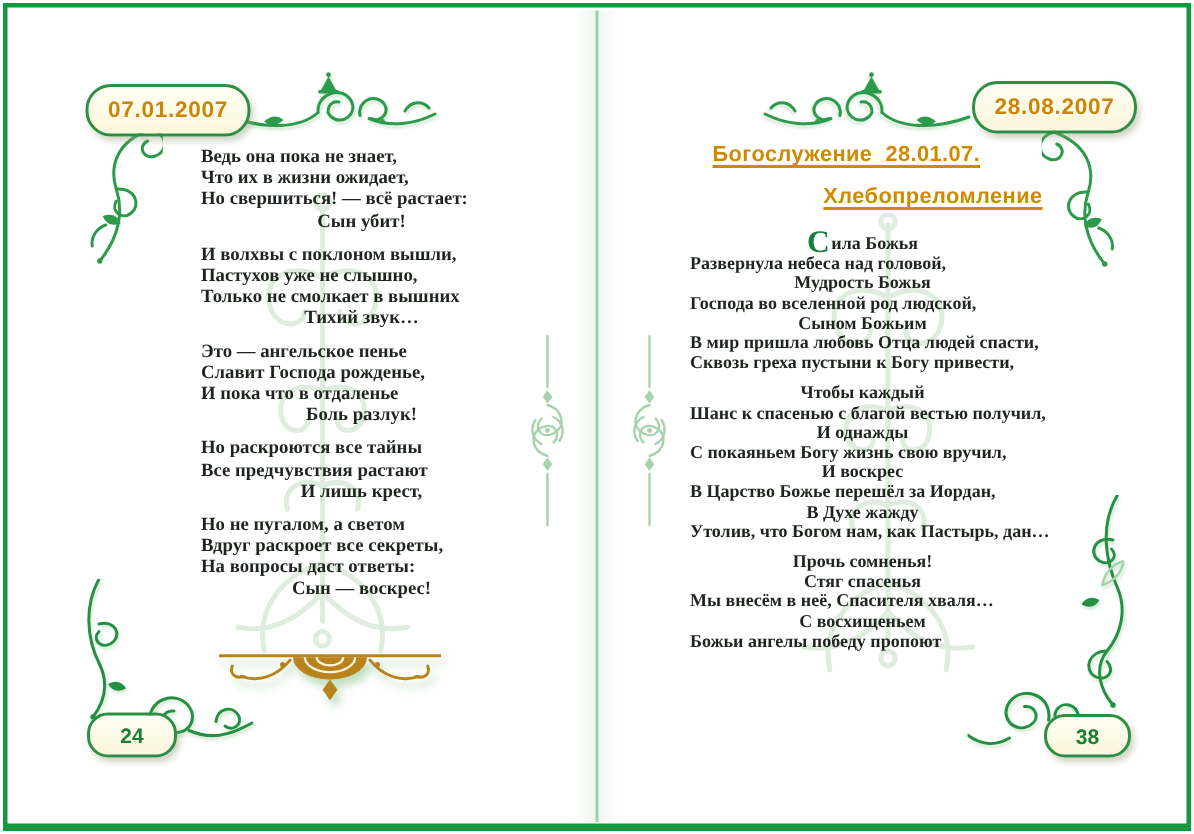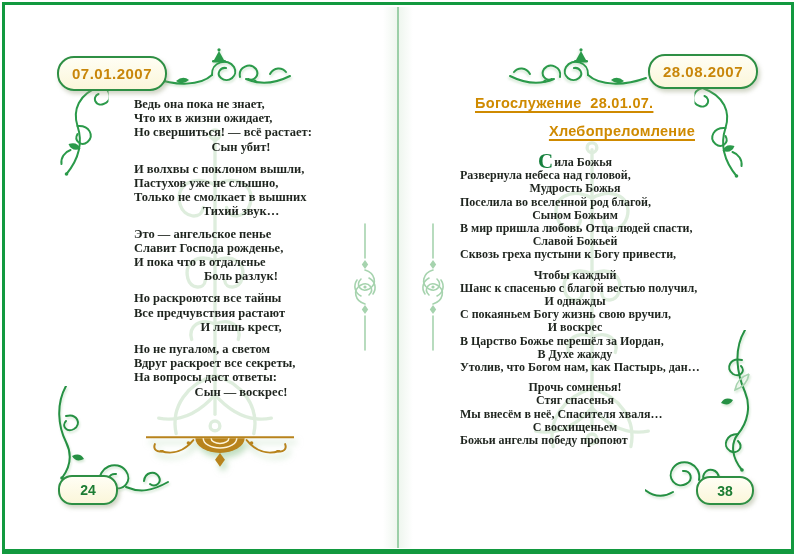--- a/index.html
+++ b/index.html
@@ -256,24 +256,23 @@
   </div>
 
   <div class="heading h-service">Богослужение  28.01.07.</div>
   <div class="heading h-section">Хлебопреломление</div>
 
   <div class="poem poem-right" id="poem-right">
       <div class="stanza">
         <div class="line center"><span class="dropcap">С</span>ила Божья</div>
         <div class="line">Развернула небеса над головой,</div>
         <div class="line center">Мудрость Божья</div>
-        <div class="line">Поселила во вселенной род благой,</div>
+        <div class="line">Господа во вселенной род людской,</div>
         <div class="line center">Сыном Божьим</div>
         <div class="line">В мир пришла любовь Отца людей спасти,</div>
-        <div class="line center">Славой Божьей</div>
         <div class="line">Сквозь греха пустыни к Богу привести,</div>
       </div>
       <div class="stanza">
         <div class="line center">Чтобы каждый</div>
         <div class="line">Шанс к спасенью с благой вестью получил,</div>
         <div class="line center">И однажды</div>
         <div class="line">С покаяньем Богу жизнь свою вручил,</div>
         <div class="line center">И воскрес</div>
         <div class="line">В Царство Божье перешёл за Иордан,</div>
         <div class="line center">В Духе жажду</div>

